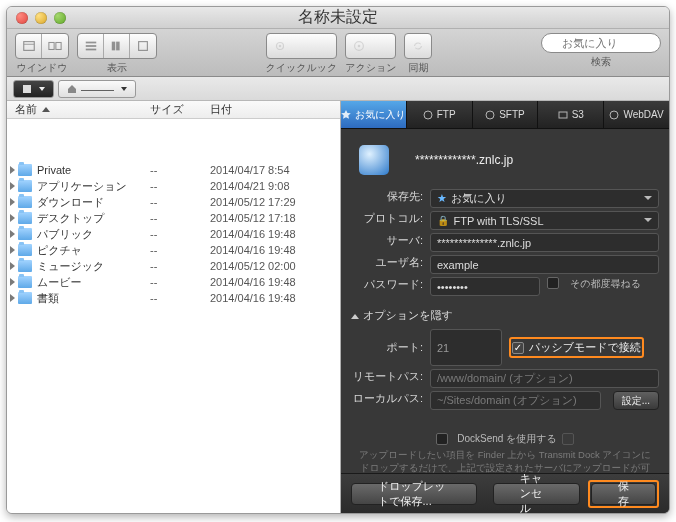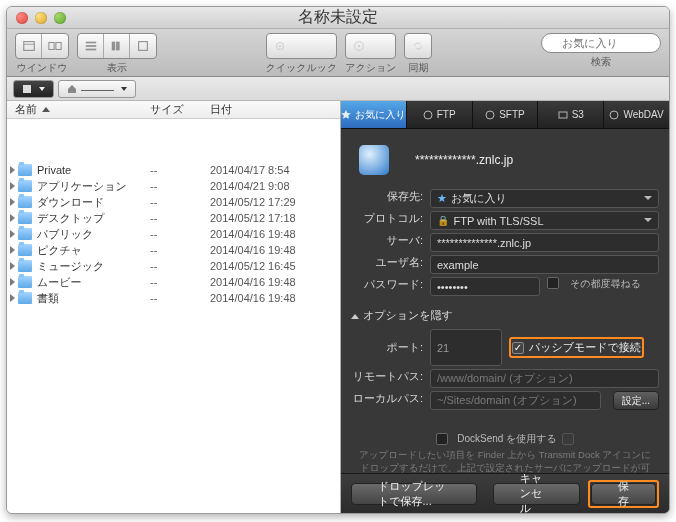--- a/index.html
+++ b/index.html
@@ -269,21 +269,21 @@
             <span class="folder"></span>
             <span class="r-name">ピクチャ</span>
             <span class="r-size">--</span>
             <span class="r-date">2014/04/16 19:48</span>
           </div>
           <div class="row">
             <span class="tri"></span>
             <span class="folder"></span>
             <span class="r-name">ミュージック</span>
             <span class="r-size">--</span>
-            <span class="r-date">2014/05/12 16:45</span>
+            <span class="r-date">2014/05/12 02:00</span>
           </div>
           <div class="row">
             <span class="tri"></span>
             <span class="folder"></span>
             <span class="r-name">ムービー</span>
             <span class="r-size">--</span>
             <span class="r-date">2014/04/16 19:48</span>
           </div>
           <div class="row">
             <span class="tri"></span>

